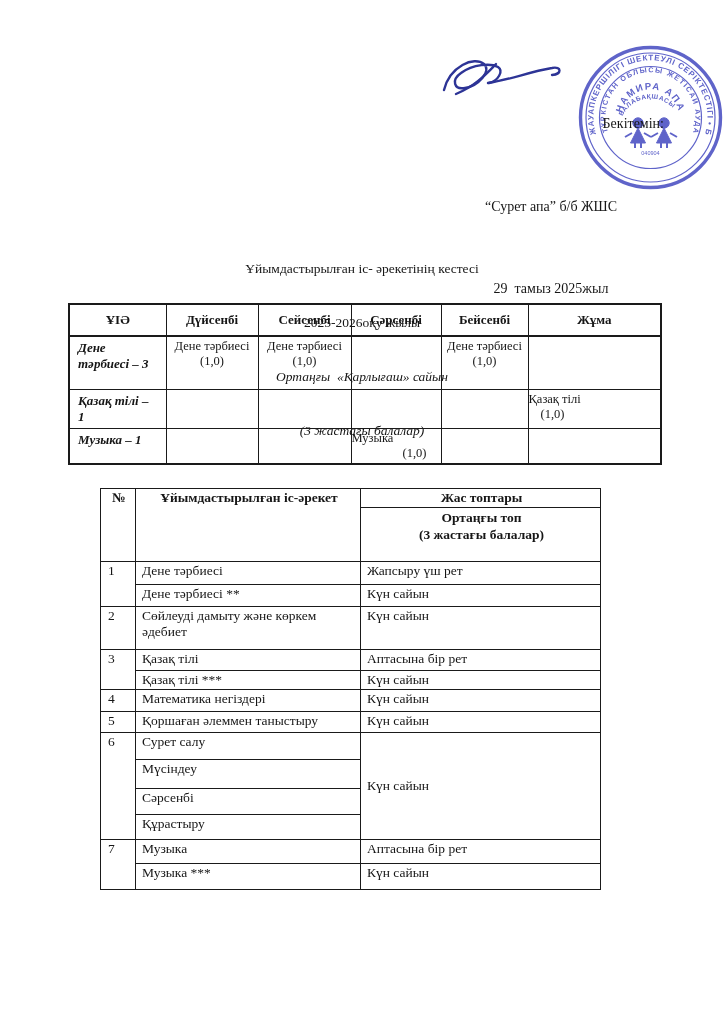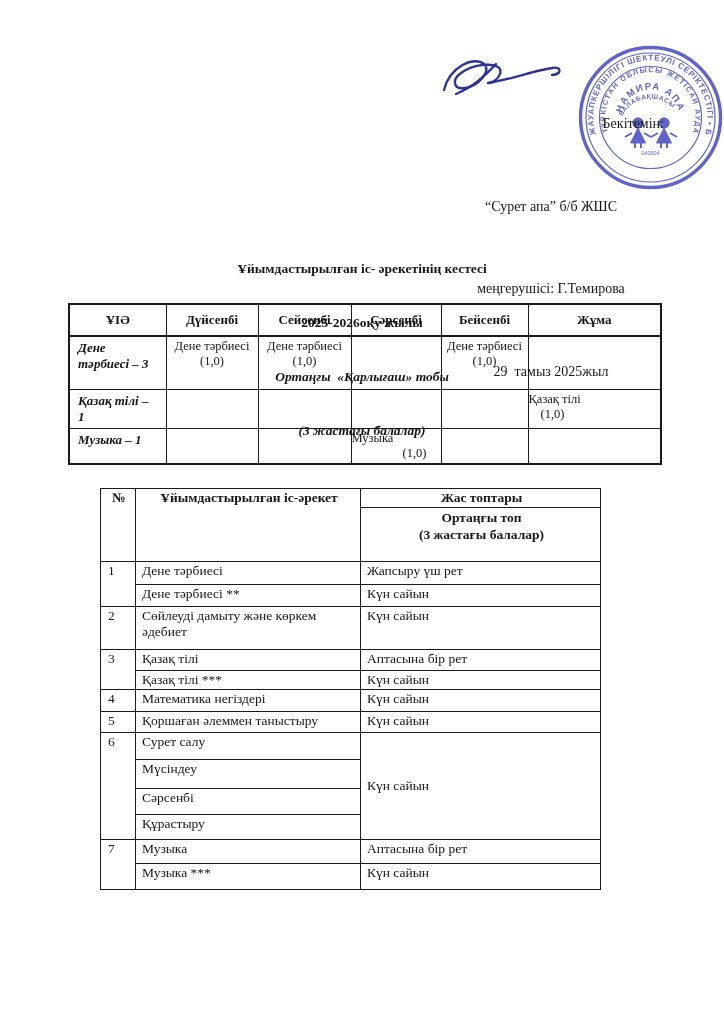--- a/index.html
+++ b/index.html
@@ -15,21 +15,21 @@
     font-weight:normal;font-size:14px;line-height:27.5px;text-align:center;
     white-space:pre-wrap;
   }
   .approval-line1{text-align:right;padding-right:20px;}
   .signature-svg{position:absolute;left:436px;top:50px;width:138px;height:64px;mix-blend-mode:multiply;}
   .stamp{position:absolute;left:577px;top:44px;width:147px;height:147px;mix-blend-mode:multiply;opacity:.85;}
   .stamp text{font-family:"Liberation Sans","DejaVu Sans",sans-serif;}
   
   .doc-title{
     position:absolute;top:224px;left:0;width:724px;text-align:center;
-    font-size:13.5px;font-weight:bold;line-height:18px;white-space:pre-wrap;
+    font-size:13.5px;font-weight:normal;line-height:18px;white-space:pre-wrap;
   }
   .doc-title .ital{font-style:italic;}
   
   table{border-collapse:collapse;table-layout:fixed;}
   .weekly{
     position:absolute;left:68px;top:303px;width:592px;
     font-size:12.5px;border:2px solid #1a1a1a;
   }
   .weekly th,.weekly td{border:1px solid #1a1a1a;vertical-align:top;padding:2px 0;}
   .weekly thead th{font-size:13px;font-weight:bold;text-align:center;vertical-align:middle;border-bottom:2px solid #1a1a1a;}
@@ -96,28 +96,27 @@
     </g>
     <text x="73.5" y="111" font-size="5.5" text-anchor="middle" fill="#4348c0">040904</text>
     <text font-size="6.5" font-weight="bold" letter-spacing="0.6" fill="#4348c0">
       <textPath href="#arcBottom" startOffset="8">БАЛАБАҚШАСЫ</textPath>
     </text>
   </svg>
 
   <div class="approval-block">
     <div class="approval-line1">Бекітемін:</div>
     <div>“Сурет апа” б/б ЖШС</div>
-    <div>меңгерушісі: Г.Темирова</div>
     <div>29  тамыз 2025жыл</div>
   </div>
 
   <div class="doc-title">
     <div>Ұйымдастырылған іс- әрекетінің кестесі</div>
     <div>2025-2026оқу жылы</div>
-    <div class="ital">Ортаңғы  «Қарлығаш» тобы</div>
+    <div class="ital">Ортаңғы  «Қарлығаш» сайын</div>
     <div class="ital">(3 жастағы балалар)</div>
   </div>
 
   <table class="weekly">
     <colgroup>
       <col style="width:97px">
         <col style="width:92px">
         <col style="width:93px">
       <col style="width:90px">
         <col style="width:87px">

